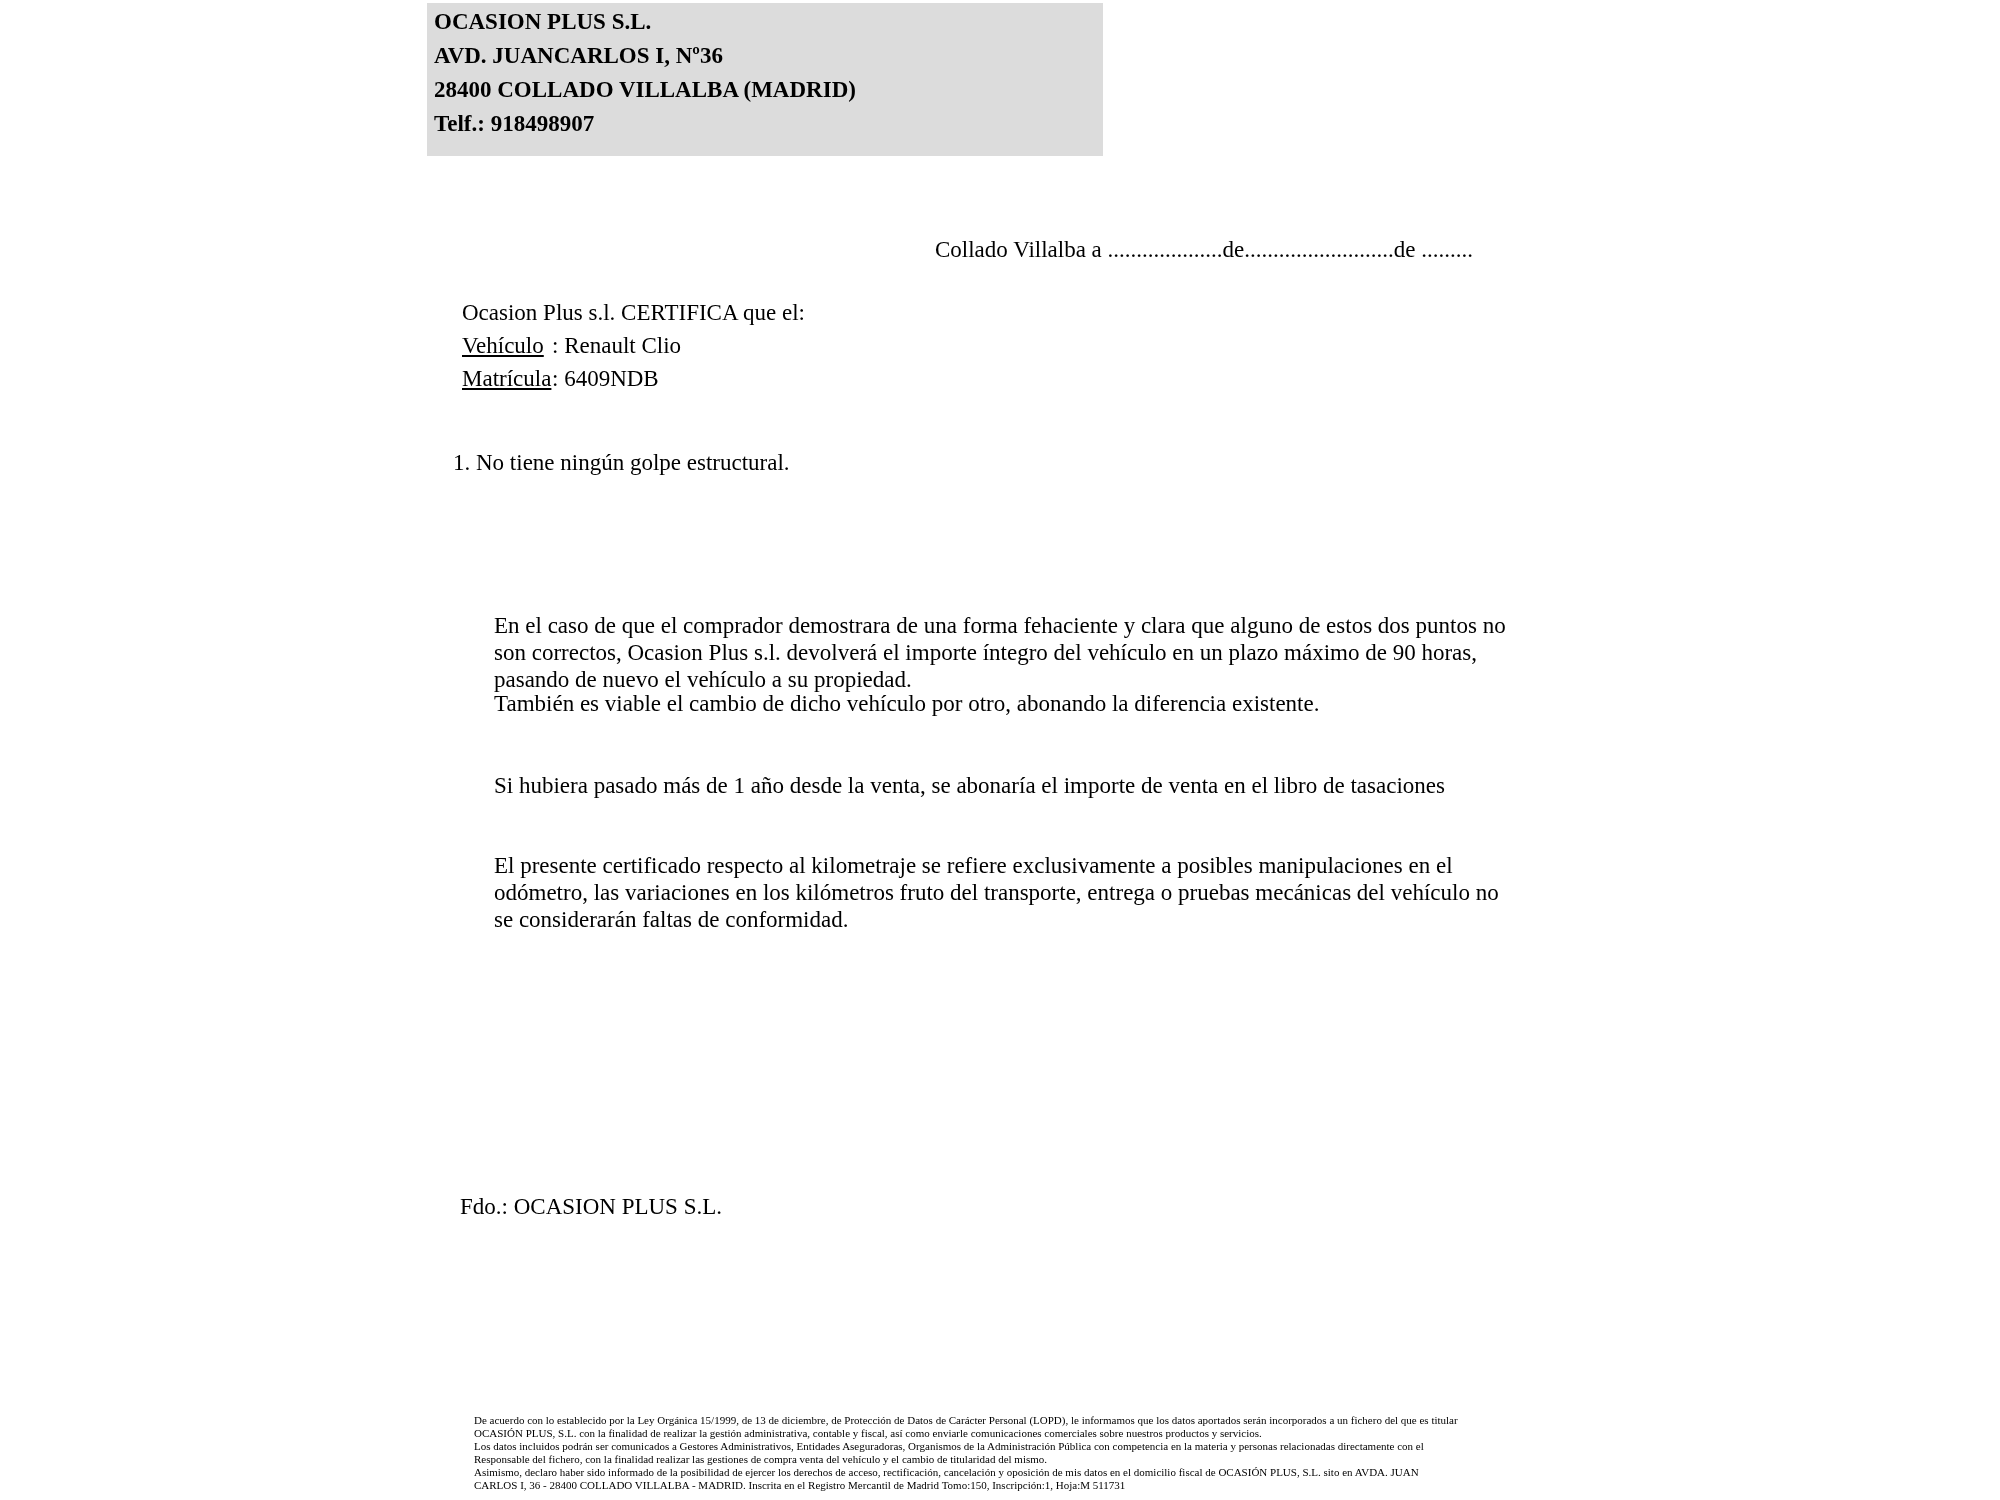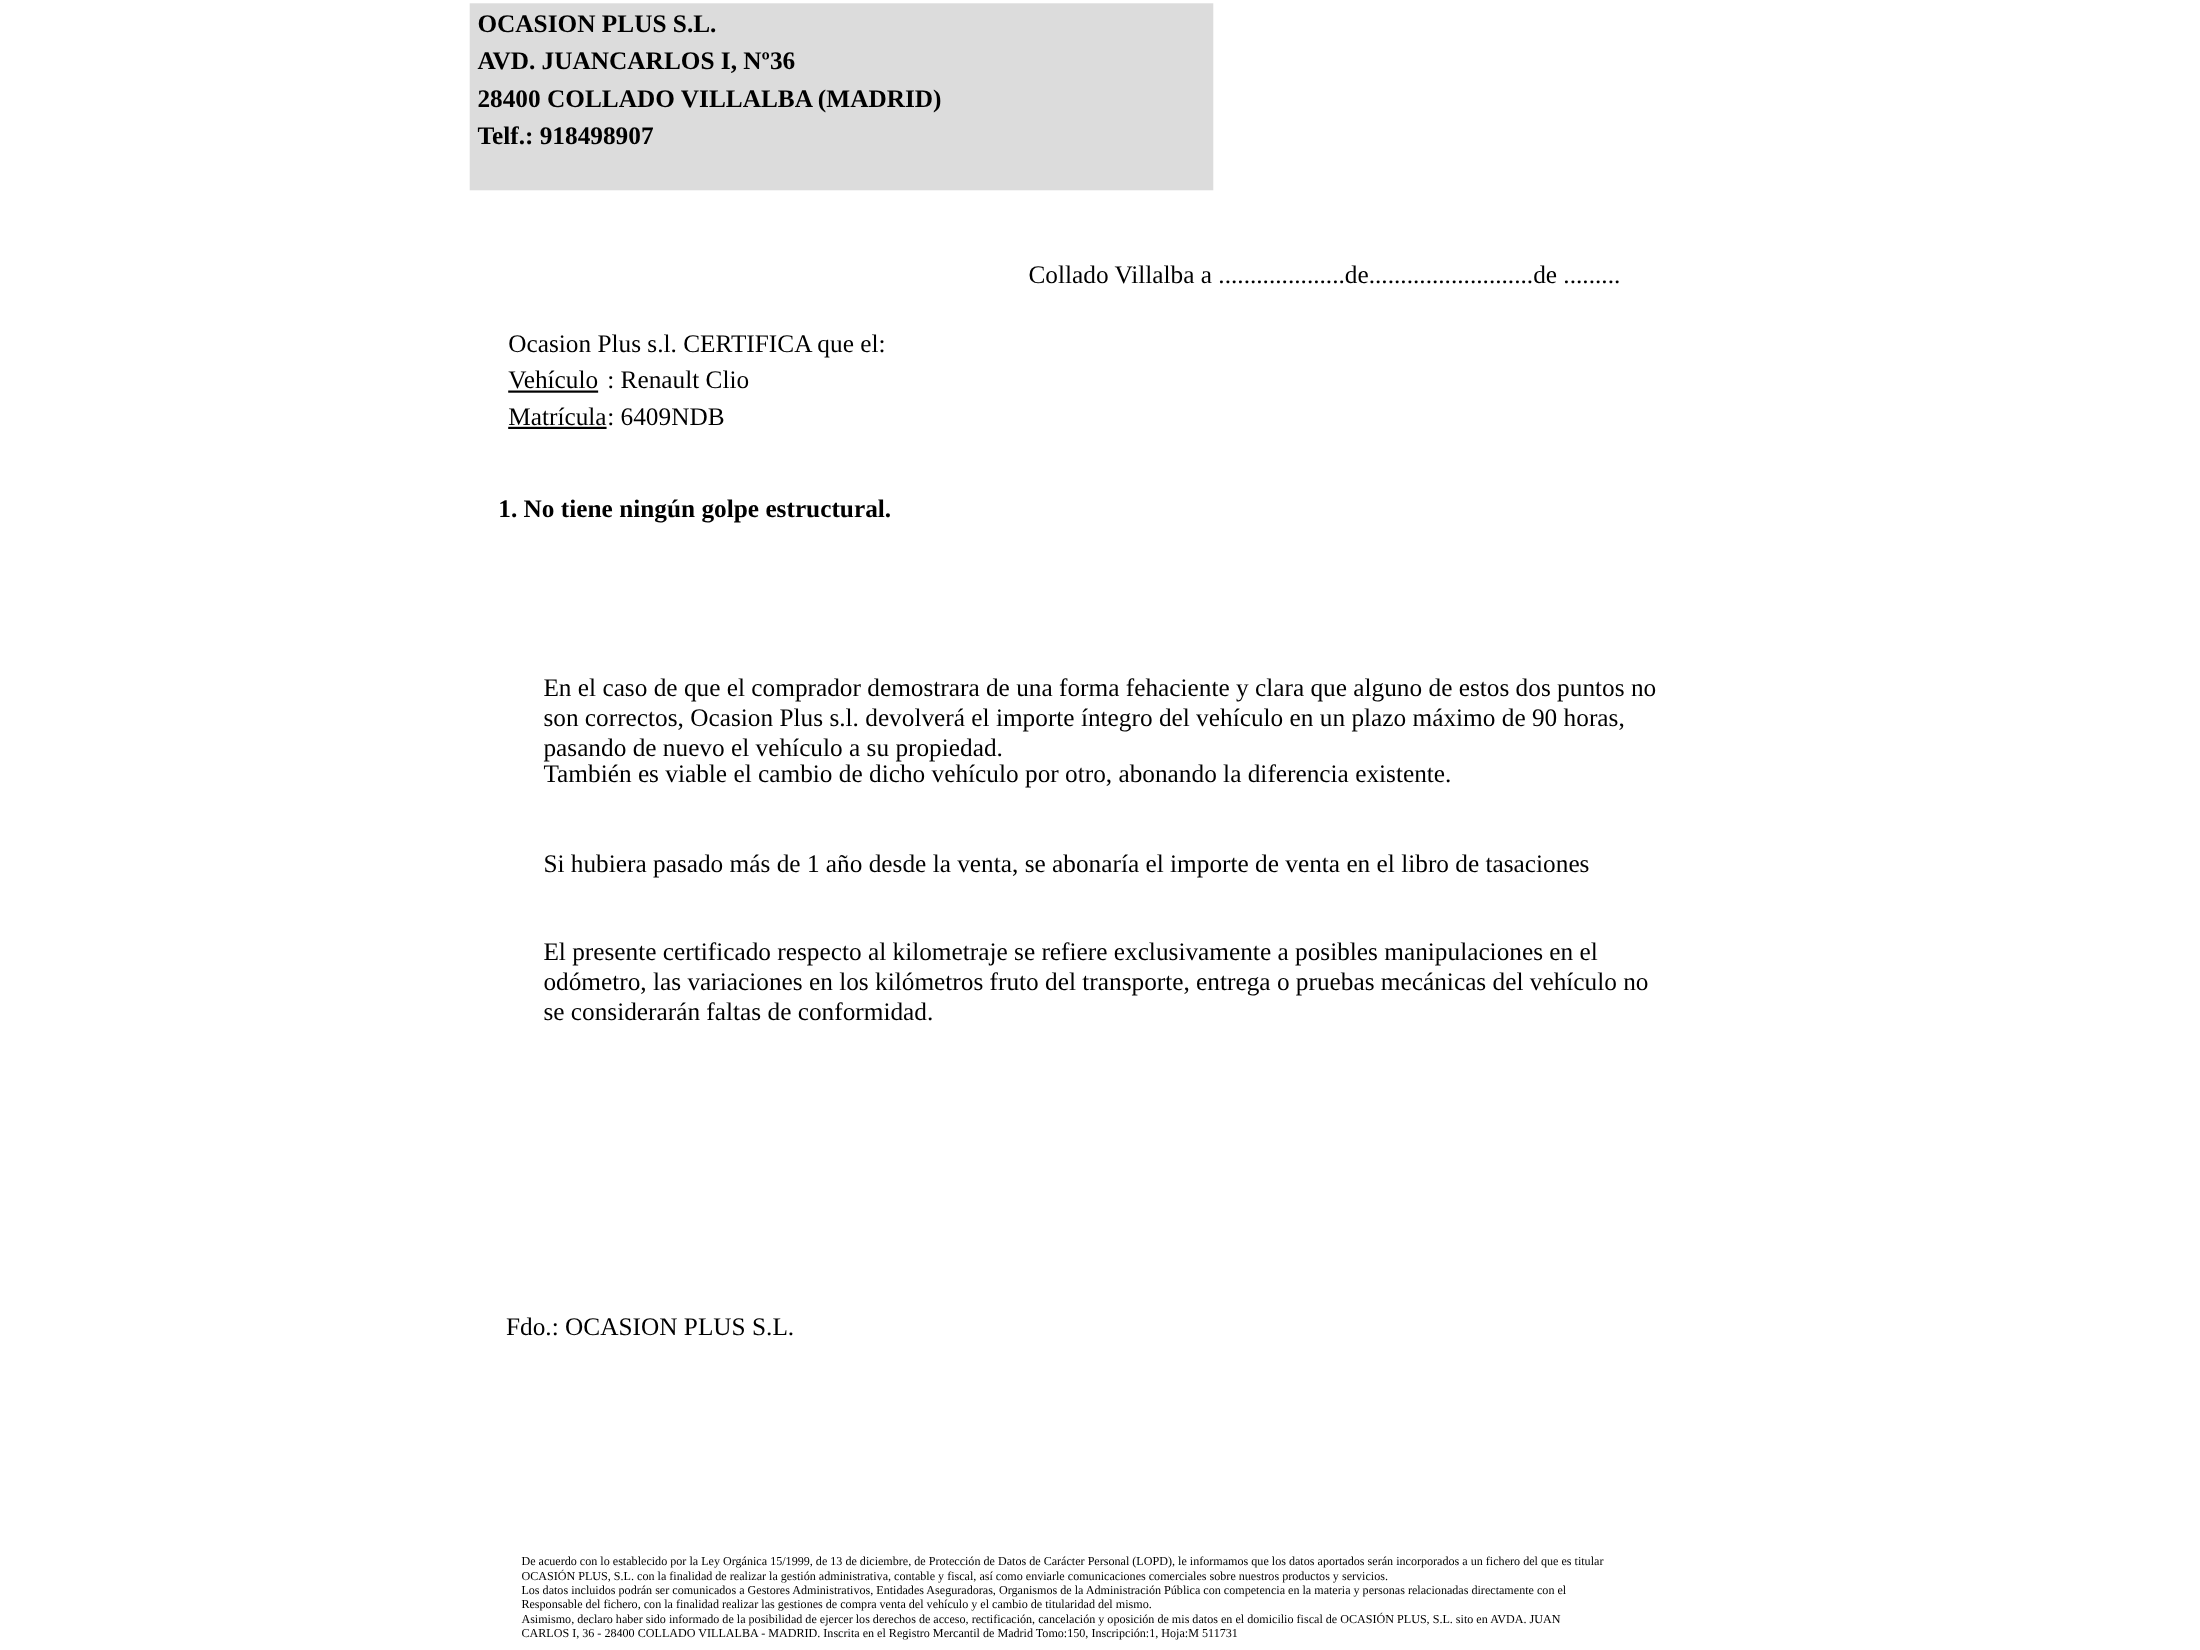--- a/index.html
+++ b/index.html
@@ -14,21 +14,21 @@
     background: #ffffff;
     color: #000000;
     font-family: "Liberation Serif", "DejaVu Serif", serif;
     overflow: hidden;
   }
   .header-block {
     position: absolute;
     left: 427px;
     top: 3px;
     width: 676px;
-    height: 170px;
+    height: 153px;
     box-sizing: border-box;
     padding: 2px 0 0 7px;
     background: #dcdcdc;
     font-weight: bold;
     font-size: 23px;
     line-height: 34px;
     white-space: nowrap;
   }
   .date-line {
     position: absolute;
@@ -50,21 +50,20 @@
     display: inline-block;
     width: 90px;
     text-decoration: underline;
   }
   .point {
     position: absolute;
     left: 453px;
     font-size: 23px;
     line-height: 27px;
     white-space: nowrap;
-    font-weight: bold;
   }
   .point-1 { top: 449px; }
   .point-2 { top: 504px; }
   .paragraph {
     position: absolute;
     left: 450px;
     font-size: 23px;
     line-height: 27px;
     white-space: nowrap;
     margin-left: 44px;

